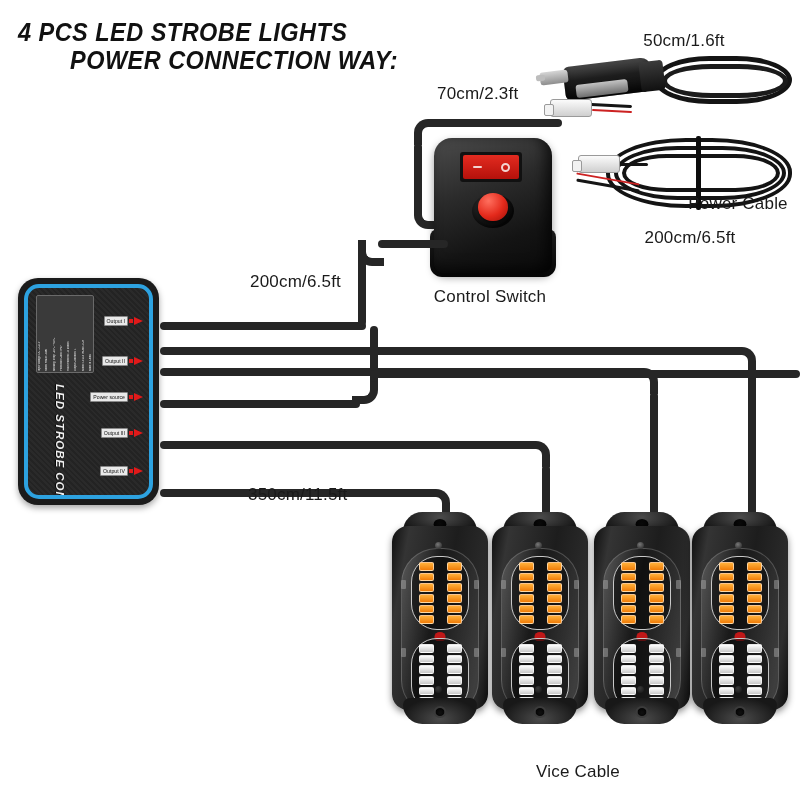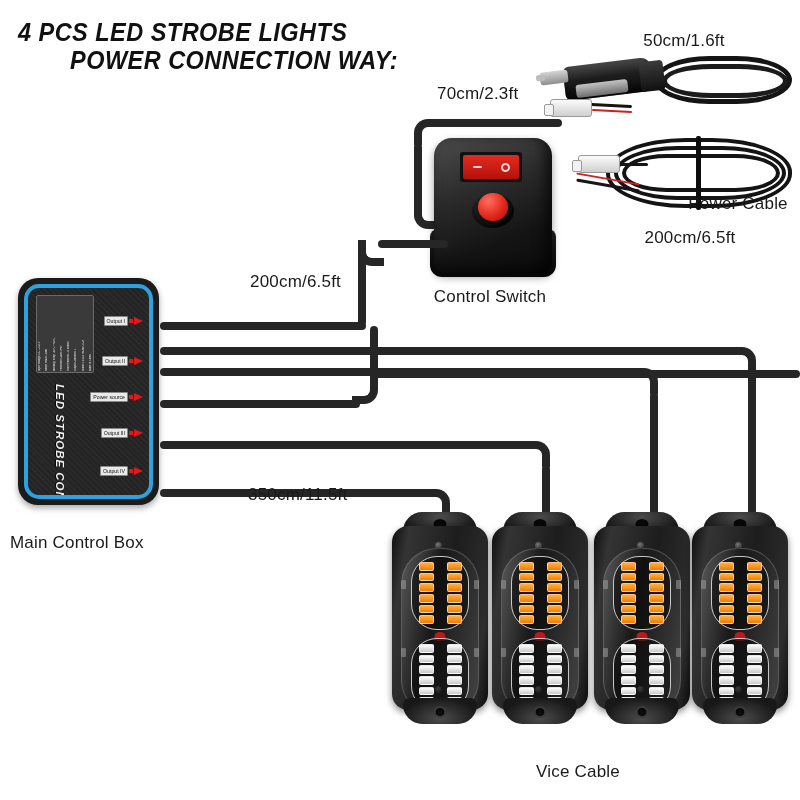--- a/index.html
+++ b/index.html
@@ -429,21 +429,20 @@
         <span class="arrow"></span>
       </div>
       <div class="port" style="top:178px;">
         <span class="tag">Output IV</span>
         <span class="shaft"></span>
         <span class="arrow"></span>
       </div>
 
     </div>
   </div>
-  <div class="lbl" style="left:10px; top:533px;">Main Control Box</div>
 
   <div class="wire h" style="left:160px; top:347px; width:578px;"></div>
   <div class="corner c-tr" style="left:730px; top:347px;"></div>
   <div class="wire v" style="left:748px; top:371px; height:152px;"></div>
 
   <div class="wire h" style="left:160px; top:368px; width:480px;"></div>
   <div class="corner c-tr" style="left:632px; top:368px;"></div>
   <div class="wire v" style="left:650px; top:392px; height:132px;"></div>
 
   <div class="wire h" style="left:160px; top:400px; width:200px;"></div>

